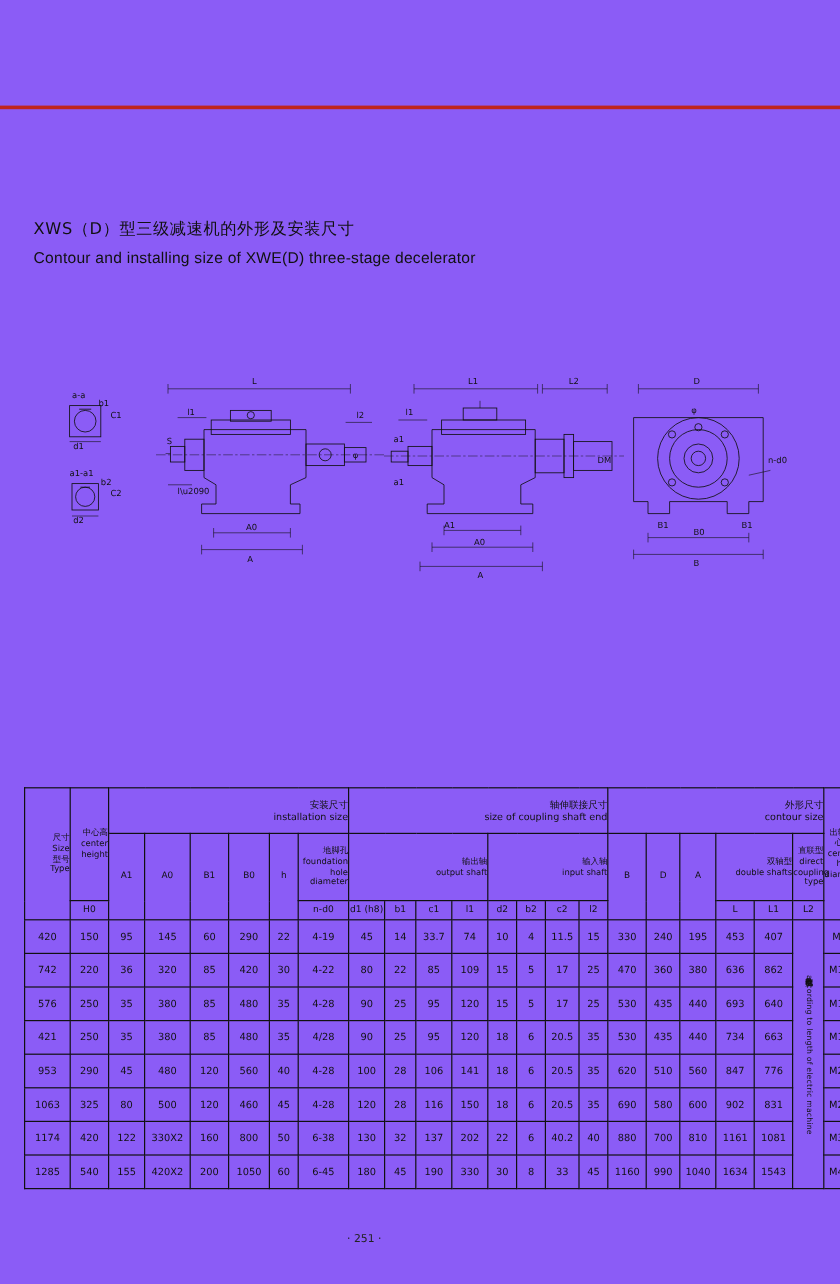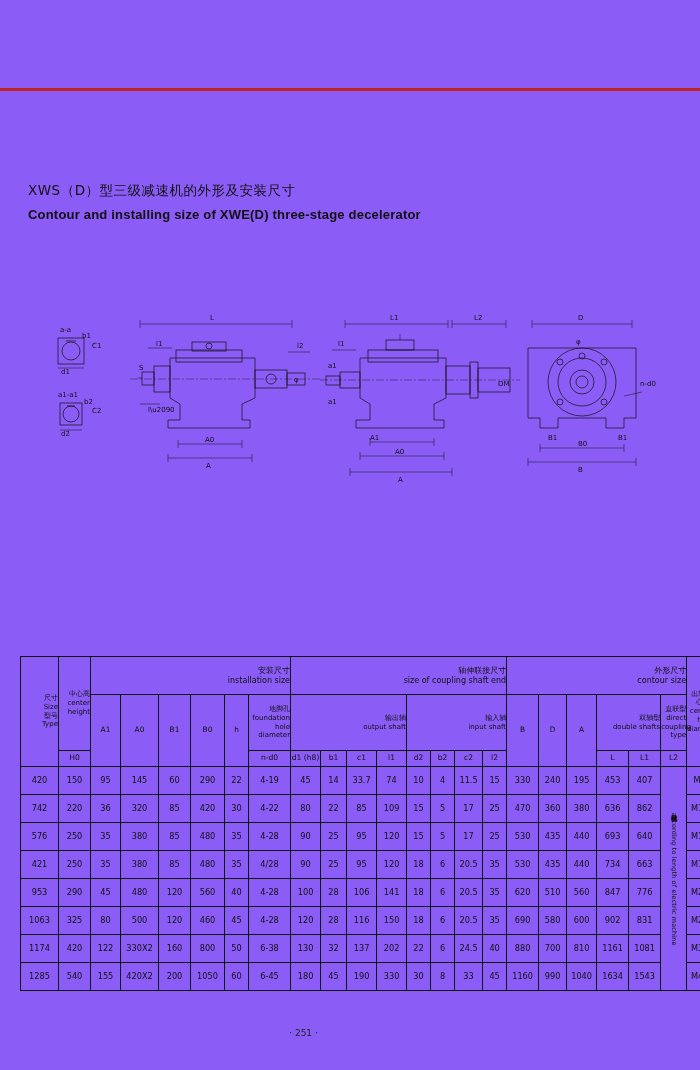--- a/index.html
+++ b/index.html
@@ -39,21 +39,20 @@
     letter-spacing: 0.5px;
     color: #111;
     margin-bottom: 7px;
     font-family: "DejaVu Sans", sans-serif;
   }
   .title-en {
     font-size: 13px;
     letter-spacing: 0.2px;
     color: #111;
     font-family: "Liberation Sans", sans-serif;
-    font-weight: bold;
   }
 
   
   .drawing {
     position: absolute;
     left: 20px;
     top: 300px;
     width: 660px;
     height: 215px;
   }
@@ -521,21 +520,21 @@
           <td>160</td>
           <td>800</td>
           <td>50</td>
           <td>6-38</td>
           <td>130</td>
           <td>32</td>
           <td>137</td>
           <td>202</td>
           <td>22</td>
           <td>6</td>
-          <td>24.5</td>
+          <td>40.2</td>
           <td>40</td>
           <td>880</td>
           <td>700</td>
           <td>810</td>
           <td>1161</td>
           <td>1081</td>
           <td>M30</td>
 
         </tr>
 

